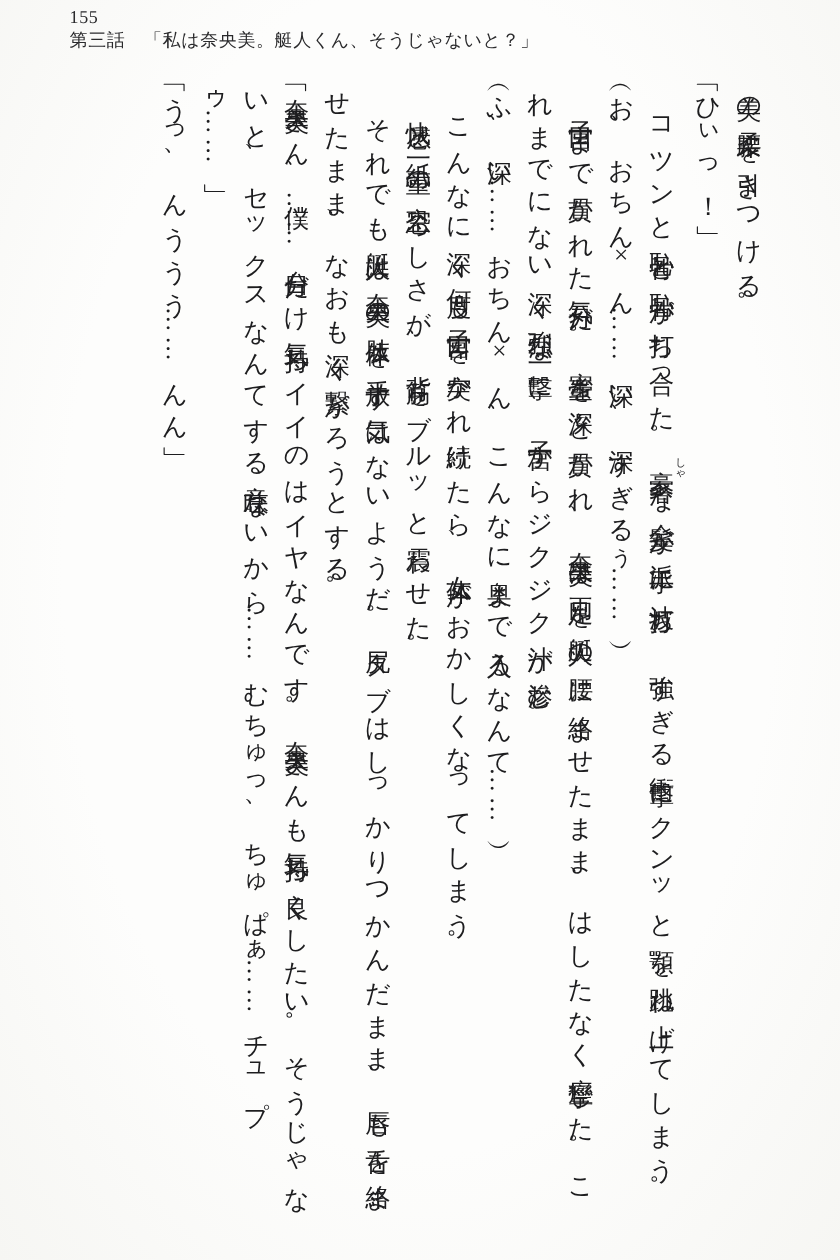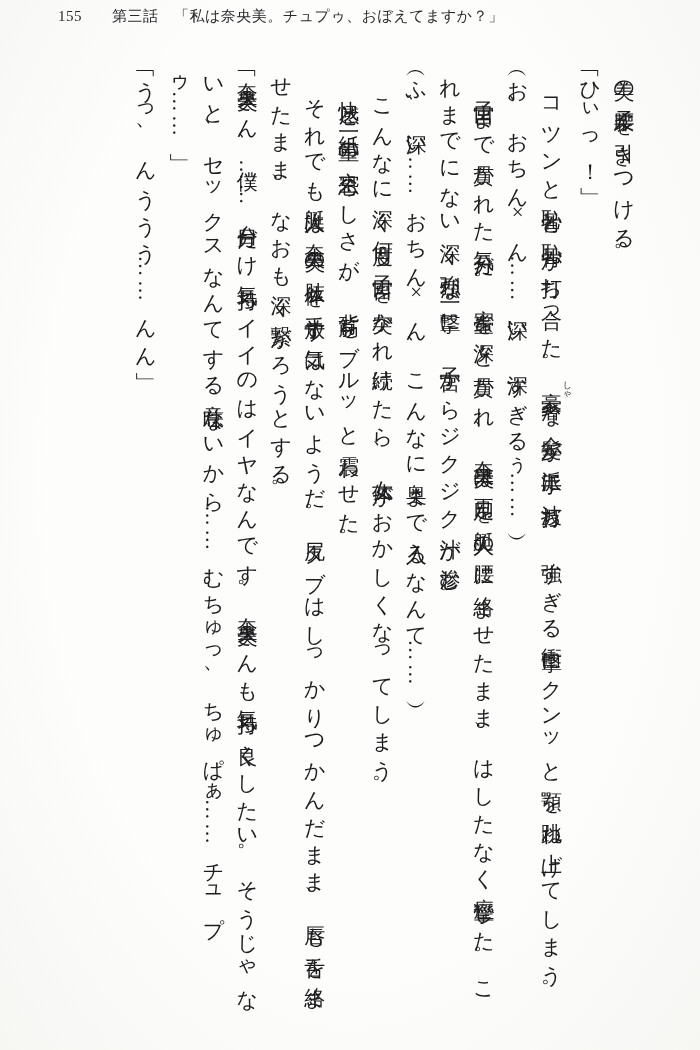--- a/index.html
+++ b/index.html
@@ -23,20 +23,21 @@
   .header {
     position: absolute;
     top: 7px;
     left: 58px;
     display: flex;
     align-items: baseline;
     font-size: 15px;
     color: #2a2a2c;
     letter-spacing: 0.5px;
     white-space: nowrap;
+    flex-direction: column;
   }
   .page-num {
     margin-right: 30px;
     font-size: 15px;
   }
   .chapter-title {
     font-size: 15px;
   }
   .body-text {
     position: absolute;
@@ -63,21 +64,21 @@
     color: #2a2a2c;
   }
 </style>
 </head>
 <body>
 
 <div class="page">
 
   <div class="header">
     <span class="page-num">155</span>
-    <span class="chapter-title">第三話　「私は奈央美。チュプゥ、おぼえてますか？」</span>
+    <span class="chapter-title">第三話　「私は奈央美。艇人くん、そうじゃないと？」</span>
   </div>
 
   <div class="body-text">
       <p>美の柔腰を引きつける。</p>
       <p>「ひぃっ！」</p>
       <p class="indent">コツンと恥骨と恥骨が打ち合った。豪<ruby>奢<rt>しゃ</rt></ruby>な金髪が派手に波打ち、強すぎる衝撃にクンッと顎を跳ね上げてしまう。</p>
       <p>（お、おちん×ん……深い、深すぎるぅ……）</p>
       <p class="indent">子宮口まで貫かれた気分だ。蜜壺を深々と貫かれ、奈央美は両足を艇人の腰に絡ませたまま、はしたなく痙攣した。これまでにない深く強烈な一撃に、子宮からジクジク汁が滲む。</p>
       <p>（ふ、深い……おちん×ん、こんなに奥まで入るなんて……）</p>
       <p class="indent">こんなに深く何度も子宮口を突かれ続けたら、女体がおかしくなってしまう。</p>

